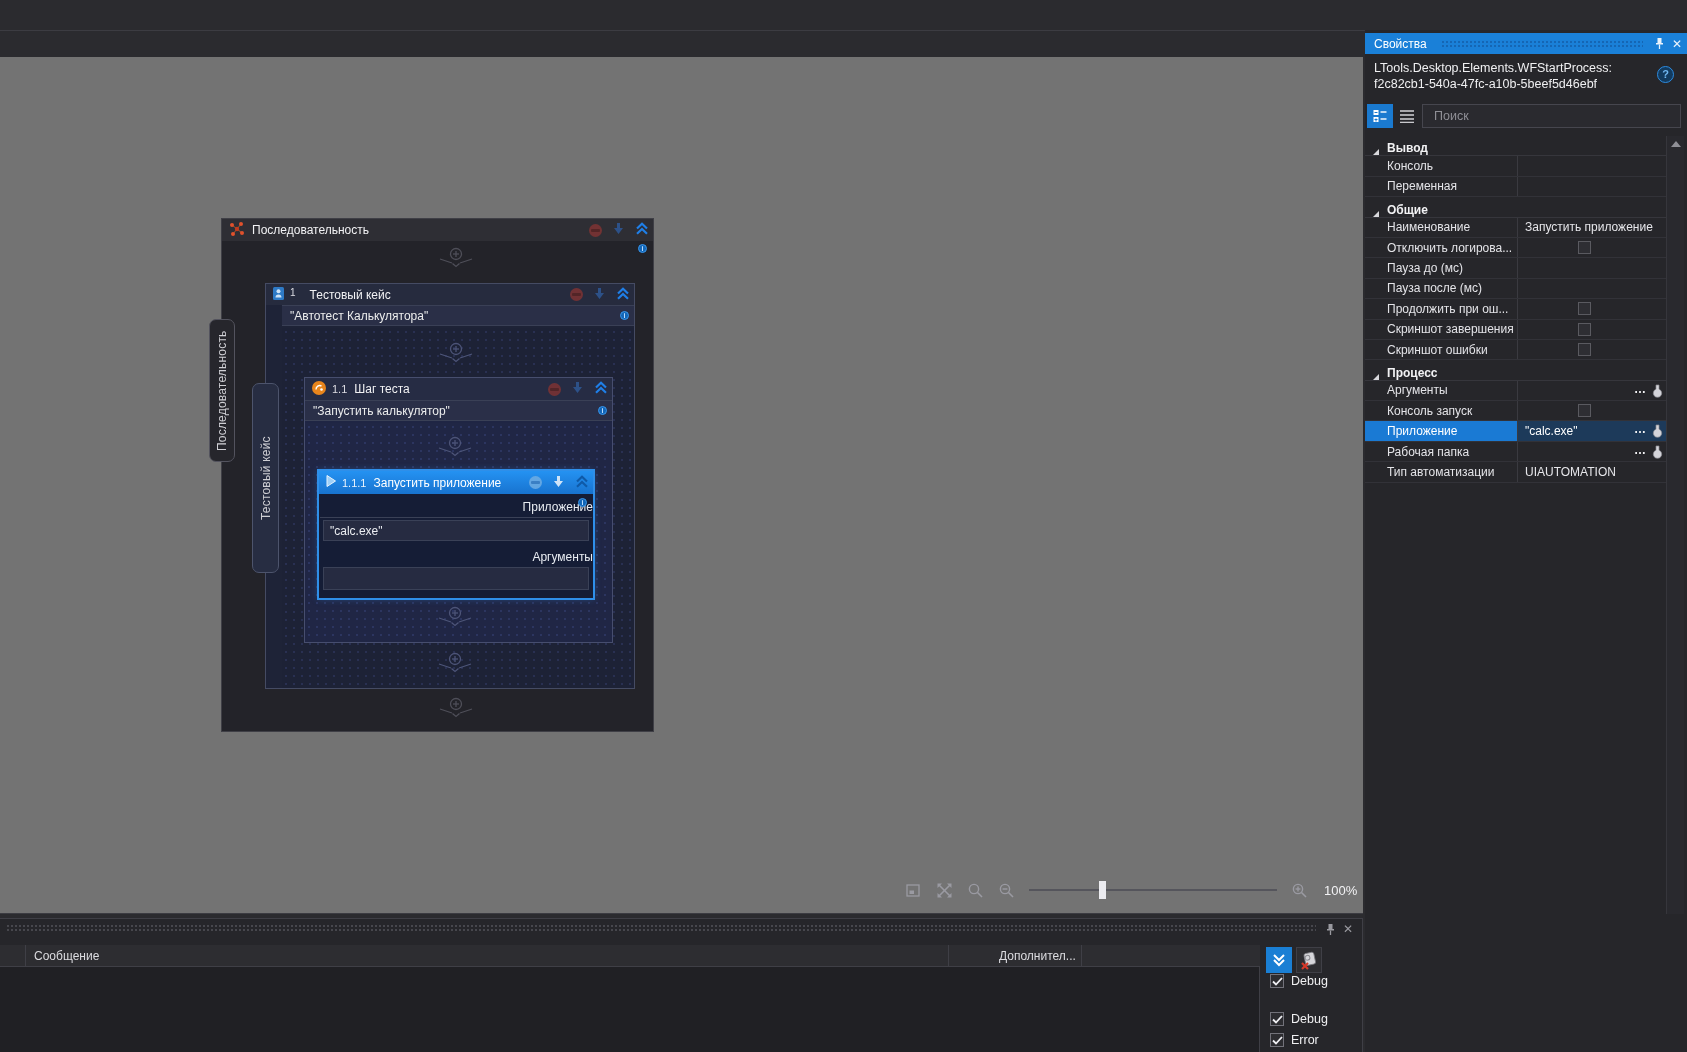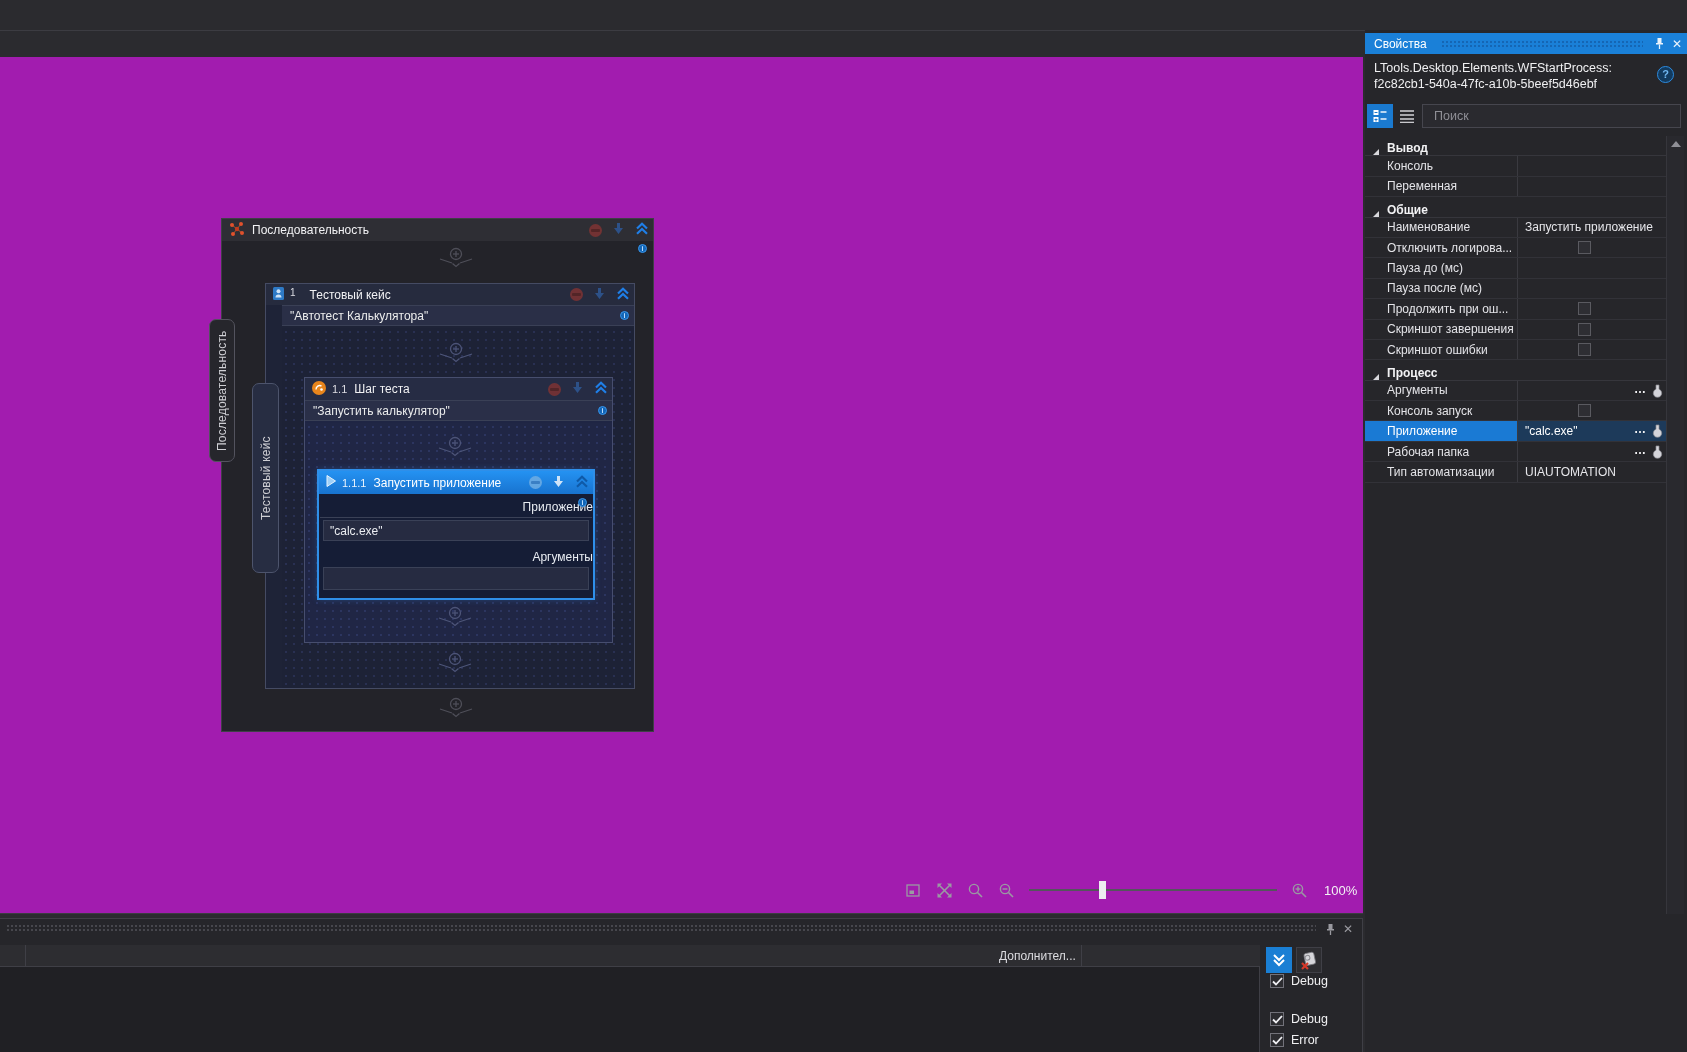--- a/index.html
+++ b/index.html
@@ -5,21 +5,21 @@
   * { margin:0; padding:0; box-sizing:border-box; font-family:"Liberation Sans",sans-serif; }
   html,body { background:#1b1b1e; }
   .screen { position:relative; width:1687px; height:1052px; background:#2b2b2f; overflow:hidden; color:#e8e8ea; font-size:12px; }
   .abs { position:absolute; }
 
   
   .topstrip1 { left:0; top:0; width:1687px; height:31px; background:#2b2b2f; border-bottom:1px solid #3c3c42; }
   .topstrip2 { left:0; top:32px; width:1363px; height:25px; background:#2b2b2f; }
 
   
-  .canvas { left:0; top:57px; width:1363px; height:857px; background:#a21caf; border-bottom:1px solid #3c3c42; overflow:hidden; }
+  .canvas { left:0; top:57px; width:1363px; height:857px; background:#737373; border-bottom:1px solid #3c3c42; overflow:hidden; }
   .dots-dark { background-image:radial-gradient(#2d2d35 1px, transparent 1px); background-size:8px 8px; }
   .dots-navy { background-image:radial-gradient(#293052 1px, transparent 1px); background-size:8px 8px; }
   .dots-navy2 { background-image:radial-gradient(#2c3560 1px, transparent 1px); background-size:8px 8px; }
 
   .block { position:absolute; border:1px solid #3f3f46; background:#232329; }
   .bhdr { height:22px; display:flex; align-items:center; padding:0 6px; gap:5px; font-size:12px; color:#f2f2f4; position:relative; white-space:nowrap; }
   .bhdr .title { margin-left:2px; }
   .badge { font-size:10px; color:#dcdce2; position:relative; top:-2px; }
   .hdr-icons { position:absolute; right:4px; top:0; height:100%; display:flex; align-items:center; gap:11px; }
   .ic-stop { width:13px; height:13px; border-radius:50%; background:#7e3333; position:relative; opacity:.85; }
@@ -513,20 +513,23 @@
     <span class="obtn" style="left:1322px;">
       <svg width="11" height="13">
           <path d="M3.5 1 h4 v5 h1.5 v1.5 h-7 V6 H3.5 z" fill="#9a9aa0"></path>
           <line x1="5.5" y1="7.5" x2="5.5" y2="12" stroke="#9a9aa0" stroke-width="1.3"></line>
         </svg>
     </span>
     <span class="obtn xglyph" style="left:1340px;">✕</span>
 
     <div class="ohdr">
       <div class="cell" style="left:0; width:26px;"></div>
+      <div class="cell" style="left:26px; width:923px; padding-left:8px;">
+        <span>Сообщение</span>
+      </div>
       <div class="cell" style="left:991px; width:91px; padding-left:8px;">
         <span>Дополнител...</span>
       </div>
     </div>
     <div class="obody"></div>
 
     <div class="sqbtn blue" style="left:1266px; top:28px;">
       <svg width="18" height="18">
           <g stroke="#fff" stroke-width="2" fill="none">
             <polyline points="4,4 9,9 14,4"></polyline>

